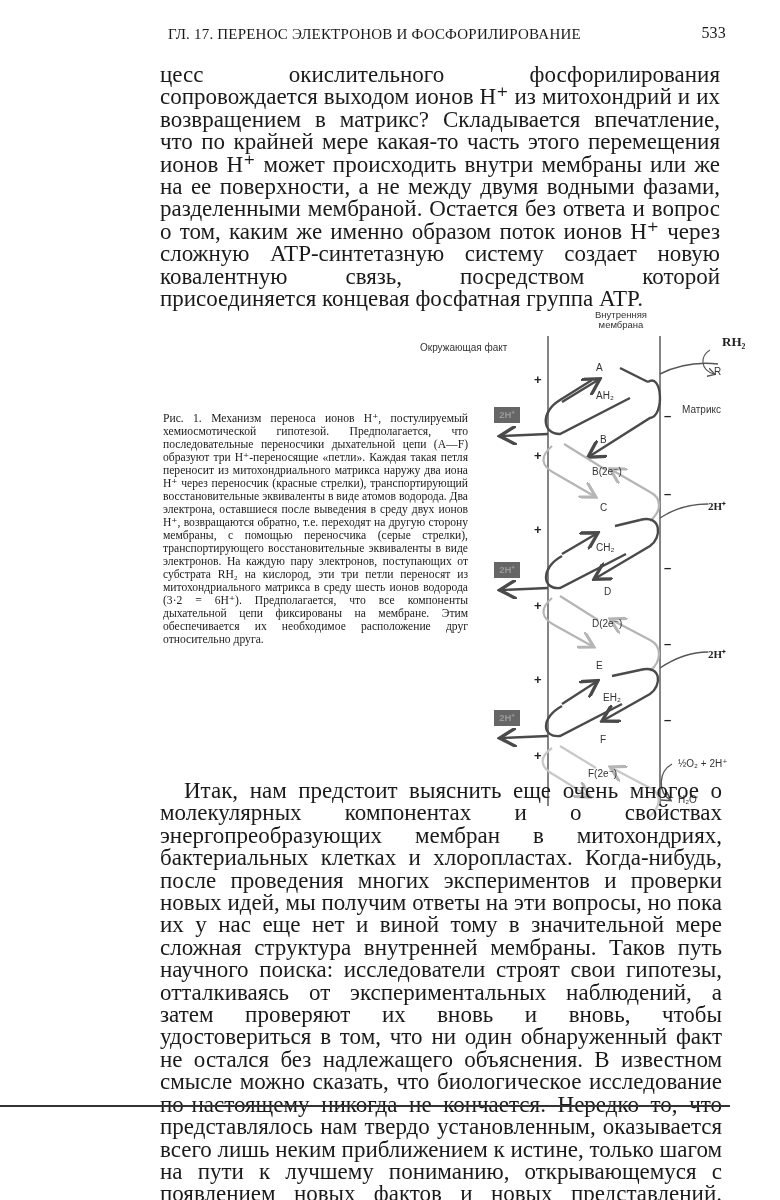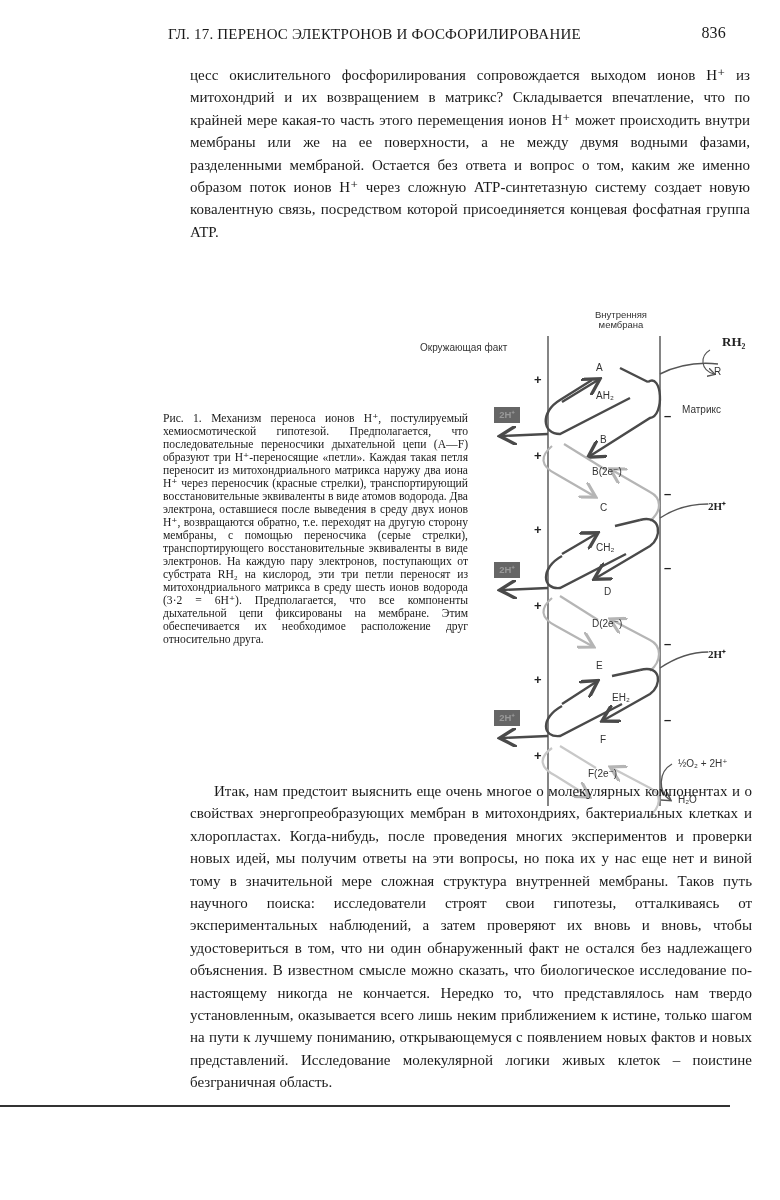--- a/index.html
+++ b/index.html
@@ -2,42 +2,42 @@
 <html><head>
 <meta charset="utf-8">
 <style>
   html, body { margin:0; padding:0; background:#ffffff; }
   body { width:780px; height:1200px; position:relative; overflow:hidden;
          font-family:"Liberation Serif", "DejaVu Serif", serif; color:#1a1a1a; }
   .header { position:absolute; top:22px; left:168px; width:558px; height:26px;
             font-size:15px; letter-spacing:0.2px; }
   .header .title { position:absolute; left:0; top:4px; }
   .header .pageno { position:absolute; right:0; top:2px; font-size:16px; }
-  .para { position:absolute; font-size:15px; line-height:22.4px; text-align:justify;
-          text-align-last:left;margin-left:30px; }
+  .para { position:absolute; font-size:23px; line-height:22.4px; text-align:justify;
+          text-align-last:left; }
   .para1 { top:64px; left:160px; width:560px; }
   .para2 { top:780px; left:160px; width:562px; text-indent:24px; }
   .caption { position:absolute; top:412px; left:163px; width:305px; font-size:11.6px;
              line-height:13px; text-align:justify; text-align-last:left; }
   .rule { position:absolute; top:1105px; left:0; width:730px; height:1.5px; background:#333; }
   .diagram { position:absolute; top:260px; left:400px; width:380px; height:520px;margin-top:46px; }
   .diagram svg { position:absolute; left:0; top:0; }
   .lbl { position:absolute; font-family:"Liberation Sans", "DejaVu Sans", sans-serif; font-size:10px; color:#333; white-space:nowrap; }
   .lbl-b { font-family:"Liberation Serif", serif; font-size:11px; color:#222; }
   .box2h { position:absolute; width:26px; height:16px; background:#666; color:#999;
            font-family:"Liberation Sans", sans-serif; font-size:9.5px; font-weight:bold;
            text-align:center; line-height:16px; }
   .sign { position:absolute; font-family:"Liberation Sans", sans-serif; font-size:13px; font-weight:bold; color:#222; }
 </style>
 </head>
 <body>
 
 <div class="header">
   <span class="title">ГЛ. 17. ПЕРЕНОС ЭЛЕКТРОНОВ И ФОСФОРИЛИРОВАНИЕ</span>
-  <span class="pageno">836</span>
+  <span class="pageno">533</span>
 </div>
 
 <div class="para para1">цесс окислительного фосфорилирования сопровождается выходом ионов H⁺ из митохондрий и их возвращением в матрикс? Складывается впечатление, что по крайней мере какая-то часть этого перемещения ионов H⁺ может происходить внутри мембраны или же на ее поверхности, а не между двумя водными фазами, разделенными мембраной. Остается без ответа и вопрос о том, каким же именно образом поток ионов H⁺ через сложную ATP-синтетазную систему создает новую ковалентную связь, посредством которой присоединяется концевая фосфатная группа ATP.</div>
 
 <div class="caption">Рис. 1. Механизм переноса ионов H⁺, постулируемый хемиосмотической гипотезой. Предполагается, что последовательные переносчики дыхательной цепи (A—F) образуют три H⁺-переносящие «петли». Каждая такая петля переносит из митохондриального матрикса наружу два иона H⁺ через переносчик (красные стрелки), транспортирующий восстановительные эквиваленты в виде атомов водорода. Два электрона, оставшиеся после выведения в среду двух ионов H⁺, возвращаются обратно, т.е. переходят на другую сторону мембраны, с помощью переносчика (серые стрелки), транспортирующего восстановительные эквиваленты в виде электронов. На каждую пару электронов, поступающих от субстрата RH₂ на кислород, эти три петли переносят из митохондриального матрикса в среду шесть ионов водорода (3·2 = 6H⁺). Предполагается, что все компоненты дыхательной цепи фиксированы на мембране. Этим обеспечивается их необходимое расположение друг относительно друга.</div>
 
 <div class="diagram">
   <svg width="380" height="520" viewBox="0 0 380 520">
     <defs>
       <marker id="ahD" markerWidth="8" markerHeight="8" refX="6" refY="4" orient="auto">
@@ -121,21 +121,21 @@
 
   <span class="lbl" style="left:196px;top:56px;">A</span>
   <span class="lbl" style="left:196px;top:84px;">AH₂</span>
   <span class="lbl" style="left:200px;top:128px;">B</span>
   <span class="lbl" style="left:192px;top:160px;">B(2e⁻)</span>
   <span class="lbl" style="left:200px;top:196px;">C</span>
   <span class="lbl" style="left:196px;top:236px;">CH₂</span>
   <span class="lbl" style="left:204px;top:280px;">D</span>
   <span class="lbl" style="left:192px;top:312px;">D(2e⁻)</span>
   <span class="lbl" style="left:196px;top:354px;">E</span>
-  <span class="lbl" style="left:212px;top:386px;">EH₂</span>
+  <span class="lbl" style="left:203px;top:386px;">EH₂</span>
   <span class="lbl" style="left:200px;top:428px;">F</span>
   <span class="lbl" style="left:188px;top:462px;">F(2e⁻)</span>
 
   <span class="sign" style="left:134px;top:66px;">+</span>
   <span class="sign" style="left:134px;top:142px;">+</span>
   <span class="sign" style="left:134px;top:216px;">+</span>
   <span class="sign" style="left:134px;top:292px;">+</span>
   <span class="sign" style="left:134px;top:366px;">+</span>
   <span class="sign" style="left:134px;top:442px;">+</span>
 

